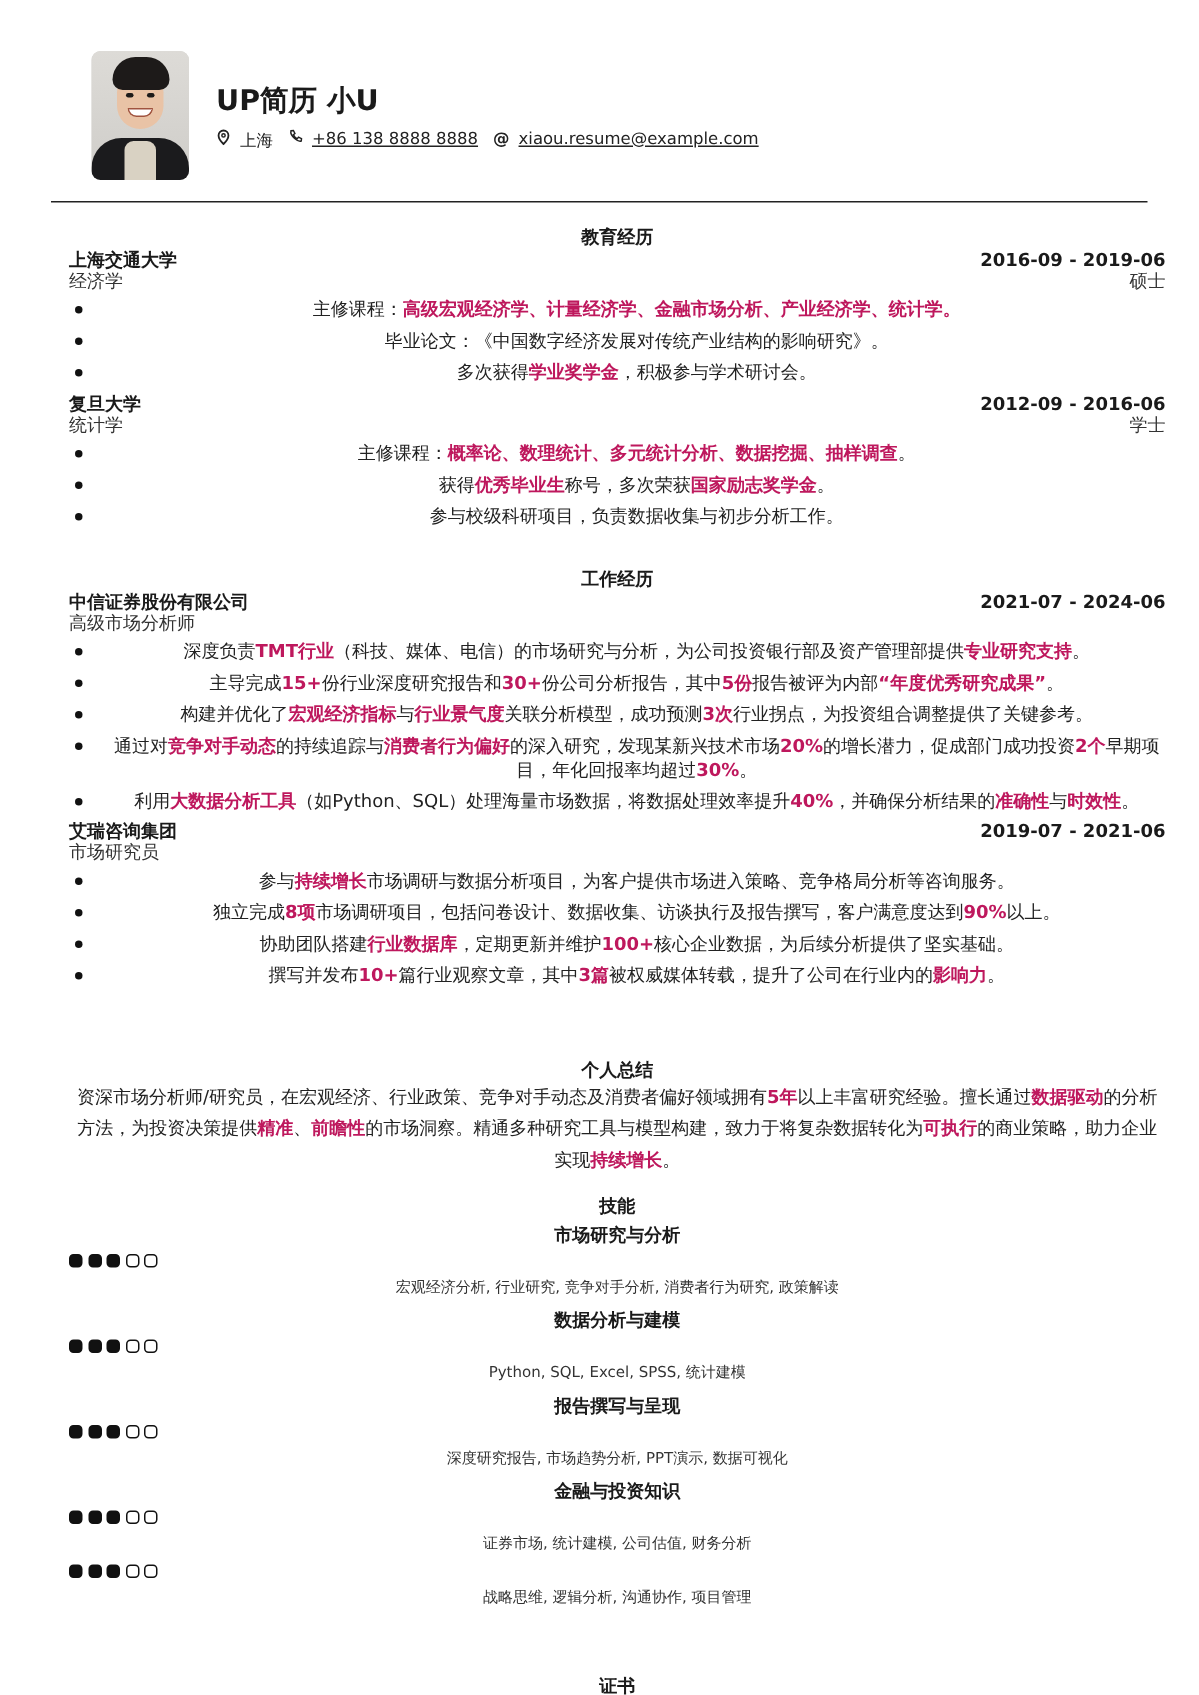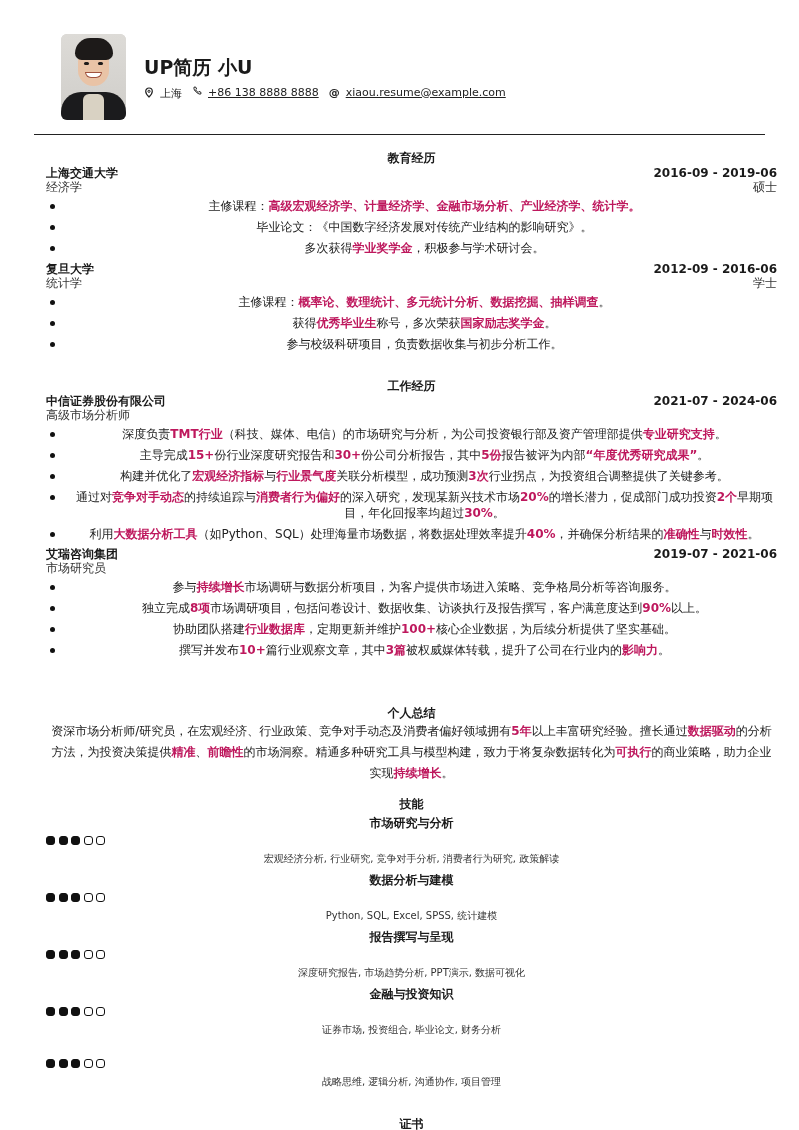--- a/index.html
+++ b/index.html
@@ -190,30 +190,30 @@
           <div class="skill-name">报告撰写与呈现</div>
           <div class="dots">
             <span class="dot on"></span>
             <span class="dot on"></span>
             <span class="dot on"></span>
             <span class="dot"></span>
             <span class="dot"></span>
           </div>
           <div class="skill-kw">深度研究报告, 市场趋势分析, PPT演示, 数据可视化</div>
         </div>
-        <div style="margin-bottom: 22px;">
+        <div style="margin-bottom: 6px;">
           <div class="skill-name">金融与投资知识</div>
           <div class="dots">
             <span class="dot on"></span>
             <span class="dot on"></span>
             <span class="dot on"></span>
             <span class="dot"></span>
             <span class="dot"></span>
           </div>
-          <div class="skill-kw">证券市场, 投资组合, 毕业论文, 财务分析</div>
+          <div class="skill-kw">证券市场, 统计建模, 公司估值, 财务分析</div>
         </div>
         <div style="margin-bottom: 6px;">
           <div class="dots">
             <span class="dot on"></span>
             <span class="dot on"></span>
             <span class="dot on"></span>
             <span class="dot"></span>
             <span class="dot"></span>
           </div>
           <div class="skill-kw">战略思维, 逻辑分析, 沟通协作, 项目管理</div>

